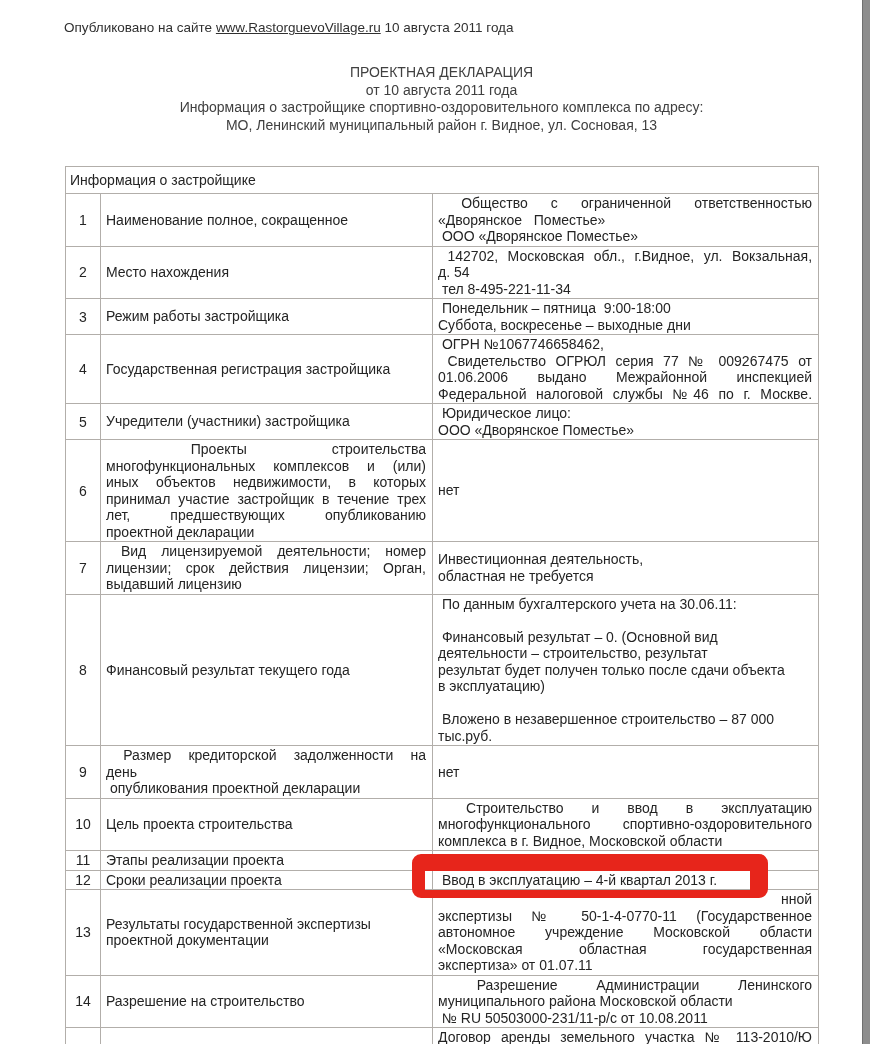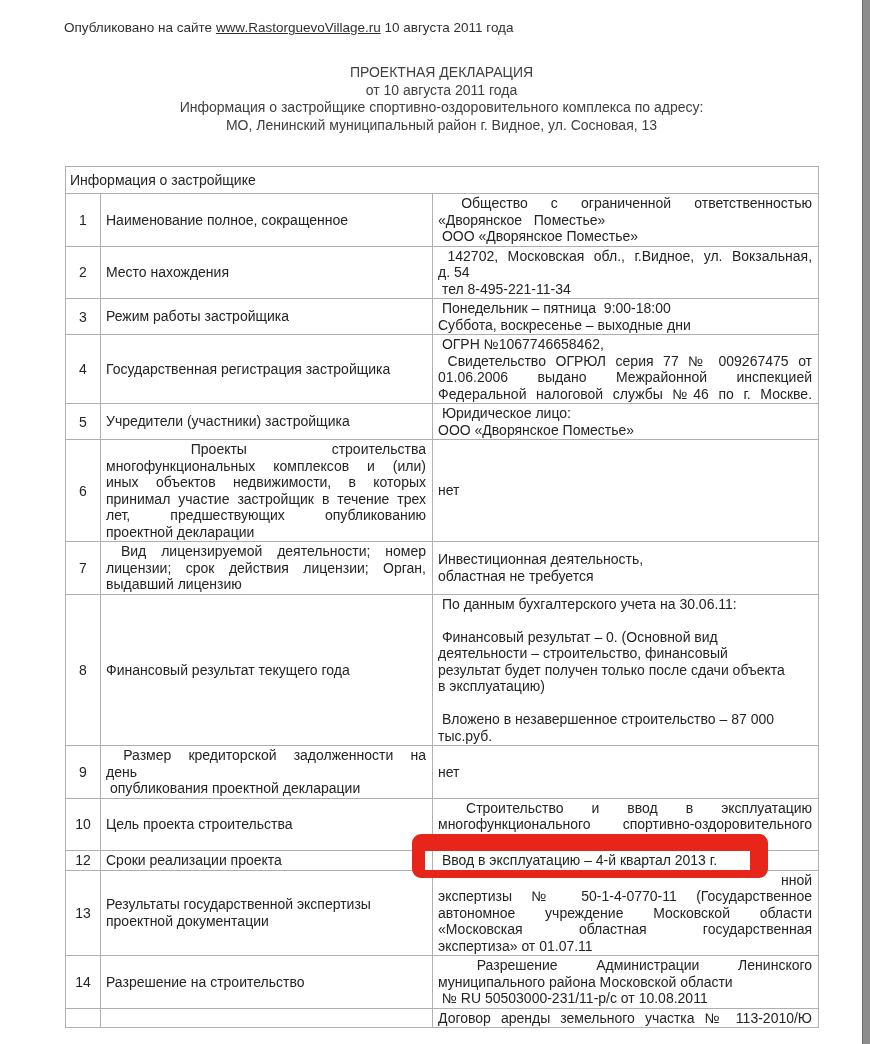--- a/index.html
+++ b/index.html
@@ -172,21 +172,21 @@
   </tr>
         <tr>
     <td class="num-cell"><span>8</span></td>
     <td class="label-cell">
             <div class="line a-l">Финансовый результат текущего года</div>
           </td>
     <td class="value-cell">
             <div class="line a-l">&nbsp;По данным бухгалтерского учета на 30.06.11:</div>
             <div class="line a-l">&nbsp;</div>
             <div class="line a-l">&nbsp;Финансовый результат – 0. (Основной вид</div>
-            <div class="line a-l">деятельности – строительство, финансовый</div>
+            <div class="line a-l">деятельности – строительство, результат</div>
             <div class="line a-l">результат будет получен только после сдачи объекта</div>
             <div class="line a-l">в эксплуатацию)</div>
             <div class="line a-l">&nbsp;</div>
             <div class="line a-l">&nbsp;Вложено в незавершенное строительство – 87 000</div>
             <div class="line a-l">тыс.руб.</div>
           </td>
   </tr>
         <tr>
     <td class="num-cell"><span>9</span></td>
     <td class="label-cell">
@@ -200,20 +200,29 @@
   </tr>
         <tr>
     <td class="num-cell"><span>10</span></td>
     <td class="label-cell">
             <div class="line a-l">Цель проекта строительства</div>
           </td>
     <td class="value-cell">
             <div class="line a-j">&nbsp;Строительство и ввод в эксплуатацию</div>
             <div class="line a-j">многофункционального спортивно-оздоровительного</div>
             <div class="line a-l">комплекса в г. Видное, Московской области</div>
+          </td>
+  </tr>
+        <tr>
+    <td class="num-cell"><span>11</span></td>
+    <td class="label-cell">
+            <div class="line a-l">Этапы реализации проекта</div>
+          </td>
+    <td class="value-cell">
+            <div class="line a-l">&nbsp;</div>
           </td>
   </tr>
         <tr>
     <td class="num-cell"><span>12</span></td>
     <td class="label-cell">
             <div class="line a-l">Сроки реализации проекта</div>
           </td>
     <td class="value-cell">
             <div class="line a-l">&nbsp;Ввод в эксплуатацию – 4-й квартал 2013 г.</div>
             <div class="hl-box"></div>

